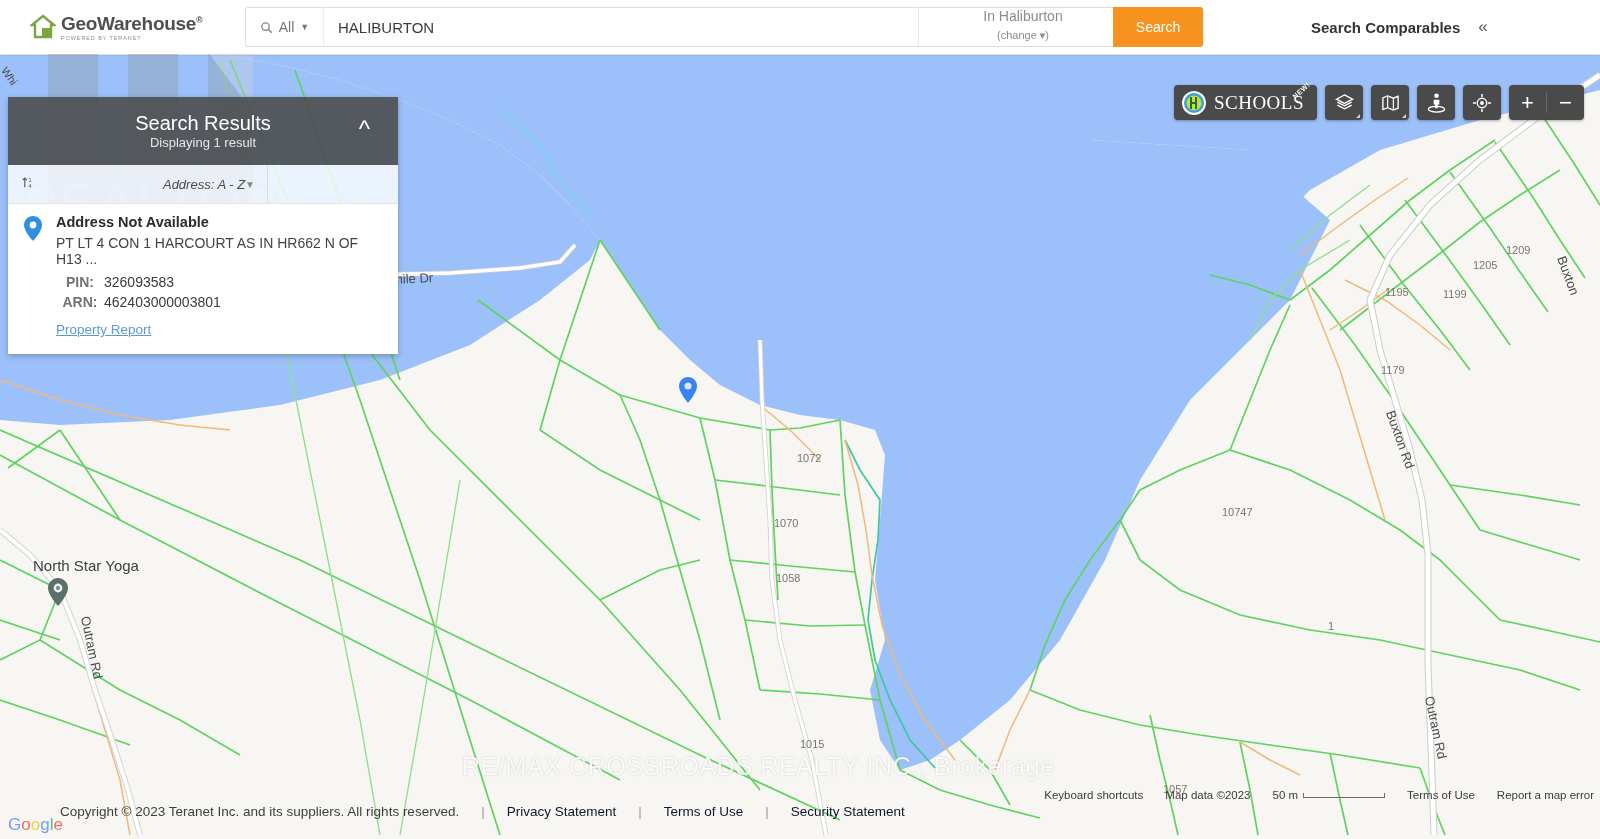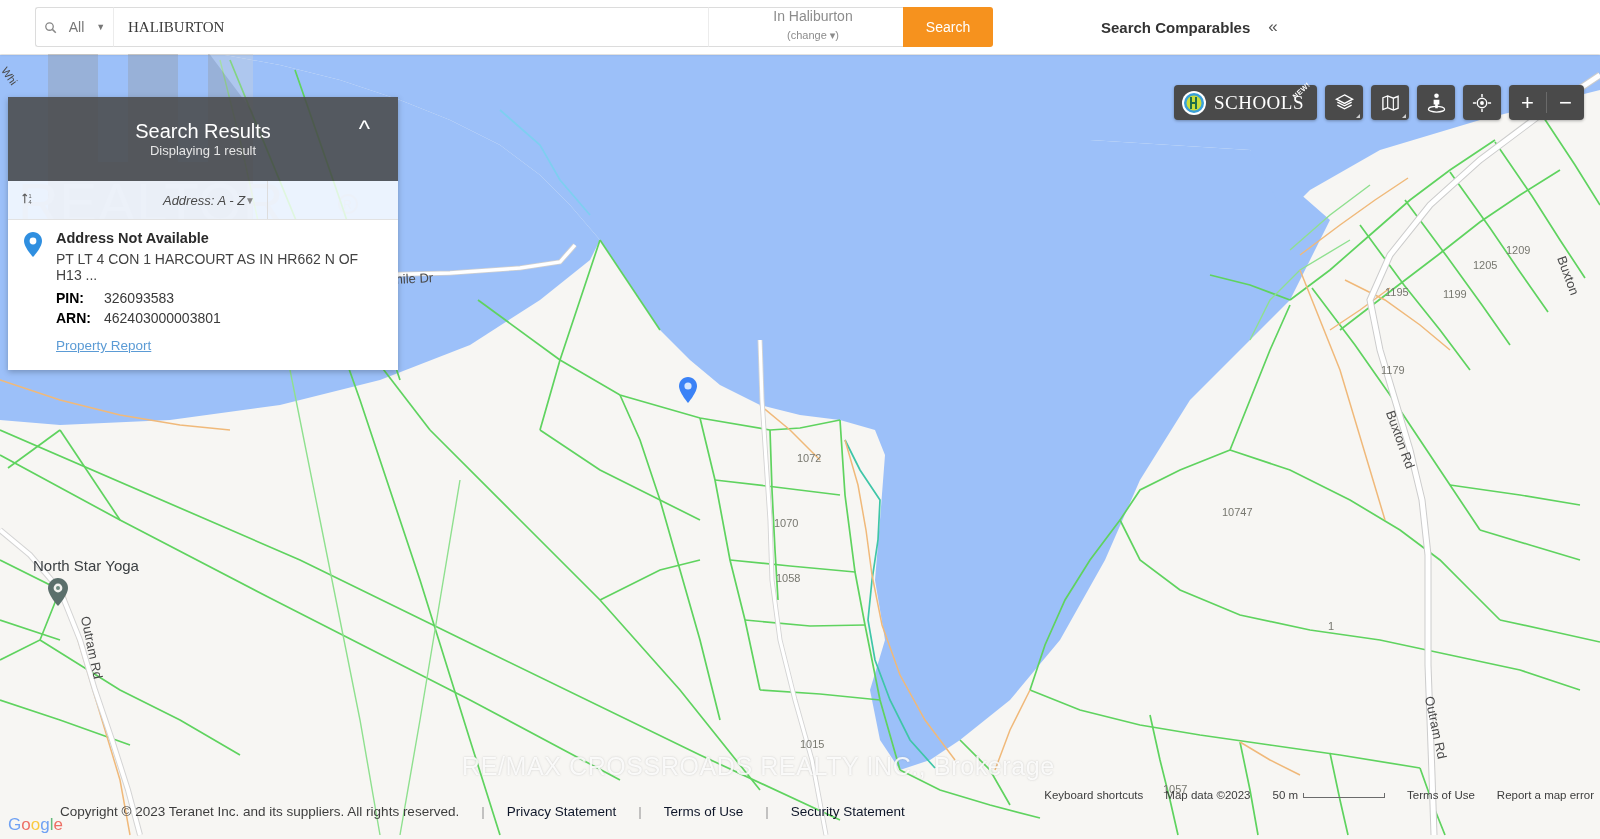--- a/index.html
+++ b/index.html
@@ -65,30 +65,30 @@
   #search-group {
     display: flex; align-items: stretch;
     height: 40px; margin-left: 35px;
   }
   #type-select {
     width: 78px;
     border: 1px solid #dcdcdc; border-right: none;
     border-radius: 3px 0 0 3px;
     background: #fff;
     display: flex; align-items: center; justify-content: center;
-    gap: 12px;
+    gap: 6px;
     font-size: 14px; color: #777;
     cursor: pointer;
   }
   #search-input {
     width: 595px;
     border: 1px solid #dcdcdc; border-left: 1px solid #ececec; border-right: none;
     padding: 0 14px;
     font-size: 15px; color: #3b3b3b;
-    font-family: Liberation Serif, serif;
+    font-family: Liberation Sans, sans-serif;
     outline: none;
   }
   #location-box {
     width: 195px;
     border: 1px solid #dcdcdc; border-left: 1px solid #ececec; border-right: none;
     background: #fff;
     display: flex; align-items: center; padding-left: 14px;
     gap: 5px;
     cursor: pointer;
     flex-direction: column;
@@ -121,21 +121,21 @@
   }
 
   
   #results-panel {
     position: absolute; top: 97px; left: 8px;
     width: 390px;
     z-index: 20;
     box-shadow: 0 2px 6px rgba(0,0,0,.25);
   }
   #results-header {
-    height: 84px; background: rgba(74,74,74,.88);
+    height: 68px; background: rgba(74,74,74,.88);
     display: flex; align-items: center; justify-content: center;
     position: relative;
   }
   #results-title {
     font-size: 20px; color: #fff; text-align: center;
     line-height: 1.15;
   }
   #results-count { font-size: 13px; color: #e6e6e6; text-align: center; }
   #results-chevron {
     position: absolute; right: 28px; top: 18px;
@@ -160,21 +160,21 @@
 
   #result-card {
     background: #fff; padding: 10px 16px 16px 16px;
     display: flex; gap: 10px;
   }
   #card-pin { width: 22px; padding-top: 2px; flex: none; }
   #card-body { flex: 1; }
   .card-addr { font-size: 14.5px; font-weight: bold; color: #2b2b2b; margin-bottom: 5px; }
   .card-legal { font-size: 14px; color: #434343; margin-bottom: 7px; }
   .card-kv { font-size: 14px; color: #3a3a3a; margin-bottom: 4px; display: flex; }
-  .card-kv b { width: 48px; display: inline-block; color: #000000; }
+  .card-kv b { width: 48px; display: inline-block; color: #737373; text-align: center; }
   .card-link {
     font-size: 13.5px; color: #5b9bd5; text-decoration: underline;
     margin-top: 8px; display: inline-block; cursor: pointer;
   }
 
   
   #map-controls {
     position: absolute; top: 85px; right: 16px;
     display: flex; gap: 8px; align-items: stretch;
     z-index: 18;
@@ -434,20 +434,30 @@
     </g>
     <text x="0" y="170" font-family="Liberation Sans, sans-serif" font-size="56" fill="#a6a6a6" letter-spacing="1">REALTOR</text>
     <circle cx="330" cy="152" r="9" fill="none" stroke="#a6a6a6" stroke-width="2"></circle>
     <text x="325" y="157" font-family="Liberation Sans, sans-serif" font-size="12" fill="#a6a6a6">R</text>
   </svg>
 
   <div id="brokerage-wm">RE/MAX CROSSROADS REALTY INC., Brokerage</div>
 
   <div id="header">
 
+    <div id="logo-wrap">
+      <svg width="26" height="26" viewBox="0 0 26 26" style="margin-right:5px">
+        <path d="M13 2 L24 11 L21 11 L21 23 L5 23 L5 11 L2 11 Z" fill="none" stroke="#7ba63f" stroke-width="2.4"></path>
+        <rect x="12" y="14" width="8" height="8" fill="#7ba63f"></rect>
+      </svg>
+      <div>
+        <div class="logo-text"><span class="geo">Geo</span><span>Warehouse</span><span class="logo-reg">®</span></div>
+        <div class="logo-sub">POWERED BY TERANET</div>
+      </div>
+    </div>
 
     <div id="search-group">
       <div id="type-select">
         <svg width="13" height="13" viewBox="0 0 16 16">
           <circle cx="6.8" cy="6.8" r="4.6" fill="none" stroke="#888" stroke-width="1.6"></circle>
           <line x1="10.3" y1="10.3" x2="14.5" y2="14.5" stroke="#888" stroke-width="1.8"></line>
         </svg>
         <span>All</span>
         <span style="font-size:9px;color:#777">▼</span>
       </div>

